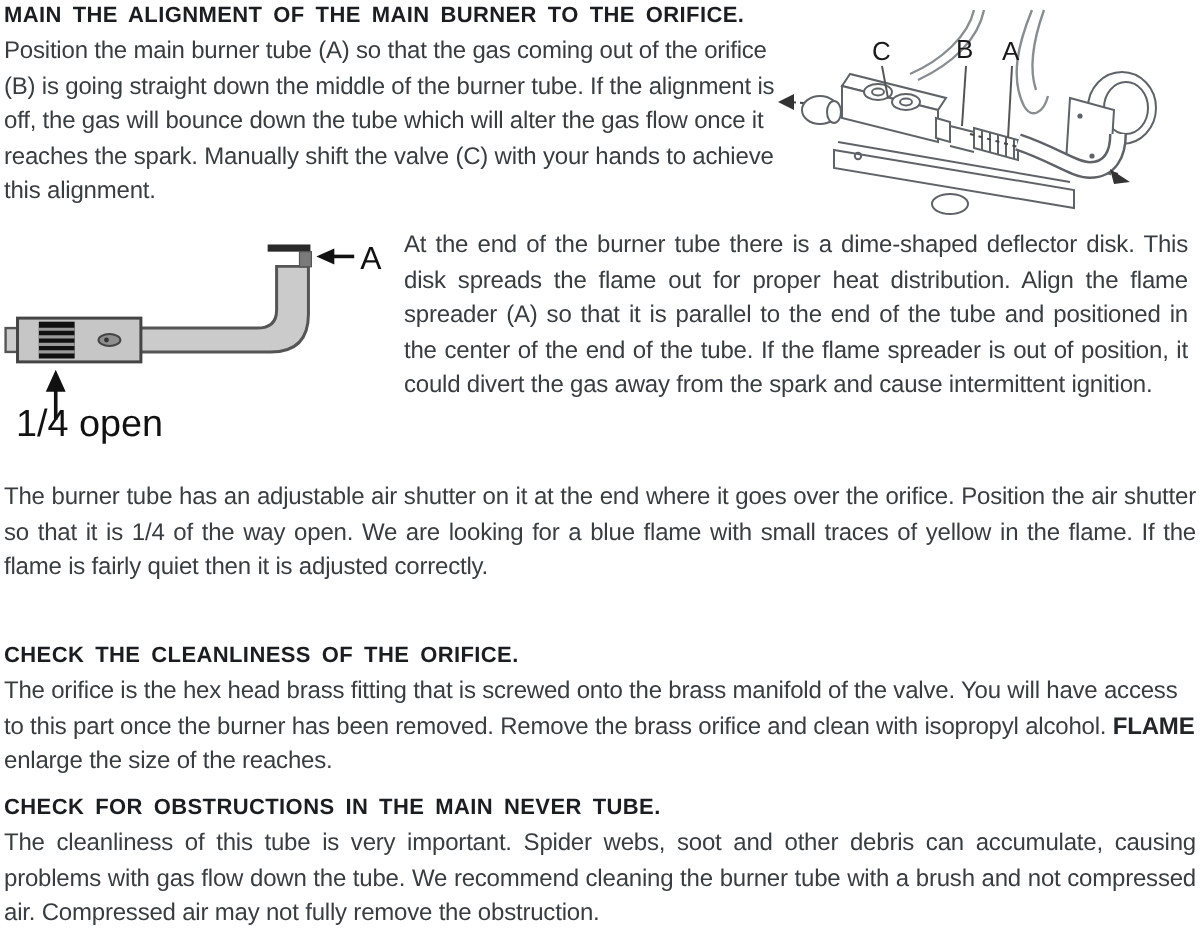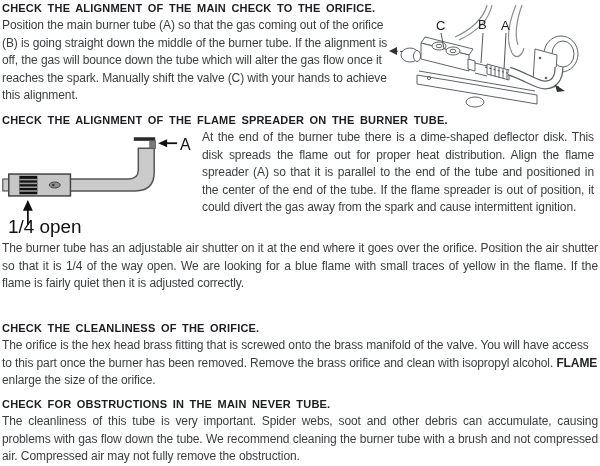--- a/index.html
+++ b/index.html
@@ -29,21 +29,21 @@
   svg text{font-family:"Liberation Sans", sans-serif;}
   .dlabel{font-size:13px;fill:#1a1a1a;}
   .line-art{stroke:#5f6368;fill:#ffffff;stroke-width:1;}
   .thin{stroke:#5f6368;stroke-width:1;fill:none;}
   .wire{stroke:#8a8d90;stroke-width:1.2;fill:none;}
 </style>
 </head>
 <body>
 
 <div class="sec" id="sec1">
-  <h2 class="sec-h">CHECK THE ALIGNMENT OF THE MAIN CHECK TO THE ORIFICE.</h2>
+  <h2 class="sec-h">MAIN THE ALIGNMENT OF THE MAIN BURNER TO THE ORIFICE.</h2>
   <p class="body-p">Position the main burner tube (A) so that the gas coming out of the orifice (B) is going straight down the middle of the burner tube. If the alignment is off, the gas will bounce down the tube which will alter the gas flow once it reaches the spark. Manually shift the valve (C) with your hands to achieve this alignment.</p>
 </div>
 
 <svg id="valve-svg" width="208" height="110" viewBox="0 0 208 108">
 
   <path class="wire" d="M98,0 C95,13 82,25 66,32"></path>
   <path class="wire" d="M103,0 C100,15 87,27 70,35"></path>
   <path class="wire" d="M127,0 C120,17 116,34 123,48 C127,55 133,51 135,43"></path>
   <path class="wire" d="M133,0 C128,14 125,28 129,40"></path>
 
@@ -88,21 +88,20 @@
 
   <line x1="52" y1="28" x2="55" y2="44" stroke="#555" stroke-width="1"></line>
   <line x1="94" y1="28" x2="92" y2="58" stroke="#555" stroke-width="1"></line>
   <line x1="117" y1="28" x2="115" y2="64" stroke="#555" stroke-width="1"></line>
   <text class="dlabel" x="47" y="25">C</text>
   <text class="dlabel" x="89" y="24">B</text>
   <text class="dlabel" x="112" y="25">A</text>
 </svg>
 
 <div class="sec" id="sec2">
-  <h2 class="sec-h">CHECK THE ALIGNMENT OF THE FLAME SPREADER ON THE BURNER TUBE.</h2>
   <div class="row2">
 
     <svg width="194" height="112" viewBox="0 0 195 110">
 
       <path d="M68,49 L127,49 Q137,49 137,40 L137,18 L153,18 L153,42 Q153,61 134,61 L68,61 Z" fill="#cbcbcb" stroke="#555" stroke-width="1.5"></path>
 
       <rect x="0.8" y="49" width="6" height="12" fill="#cbcbcb" stroke="#555" stroke-width="1.2"></rect>
 
       <rect x="6.8" y="44" width="62" height="22" fill="#c6c6c6" stroke="#444" stroke-width="1.5"></rect>
 
@@ -130,19 +129,19 @@
     <p class="body-p just">At the end of the burner tube there is a dime-shaped deflector disk. This disk spreads the flame out for proper heat distribution. Align the flame spreader (A) so that it is parallel to the end of the tube and positioned in the center of the end of the tube. If the flame spreader is out of position, it could divert the gas away from the spark and cause intermittent ignition.</p>
   </div>
 </div>
 
 <div class="sec" id="sec3">
   <p class="body-p just">The burner tube has an adjustable air shutter on it at the end where it goes over the orifice. Position the air shutter so that it is 1/4 of the way open. We are looking for a blue flame with small traces of yellow in the flame. If the flame is fairly quiet then it is adjusted correctly.</p>
 </div>
 
 <div class="sec" id="sec4">
   <h2 class="sec-h">CHECK THE CLEANLINESS OF THE ORIFICE.</h2>
-  <p class="body-p"><span>The orifice is the hex head brass fitting that is screwed onto the brass manifold of the valve. You will have access to this part once the burner has been removed. Remove the brass orifice and clean with isopropyl alcohol. </span><span class="bold-inline">FLAME</span><span> enlarge the size of the orifice.</span></p>
+  <p class="body-p"><span>The orifice is the hex head brass fitting that is screwed onto the brass manifold of the valve. You will have access to this part once the burner has been removed. Remove the brass orifice and clean with isopropyl alcohol. </span><span class="bold-inline">FLAME</span><span> enlarge the size of the reaches.</span></p>
 </div>
 
 <div class="sec" id="sec5">
   <h2 class="sec-h">CHECK FOR OBSTRUCTIONS IN THE MAIN NEVER TUBE.</h2>
   <p class="body-p just">The cleanliness of this tube is very important. Spider webs, soot and other debris can accumulate, causing problems with gas flow down the tube. We recommend cleaning the burner tube with a brush and not compressed air. Compressed air may not fully remove the obstruction.</p>
 </div>
 
 </body></html>

